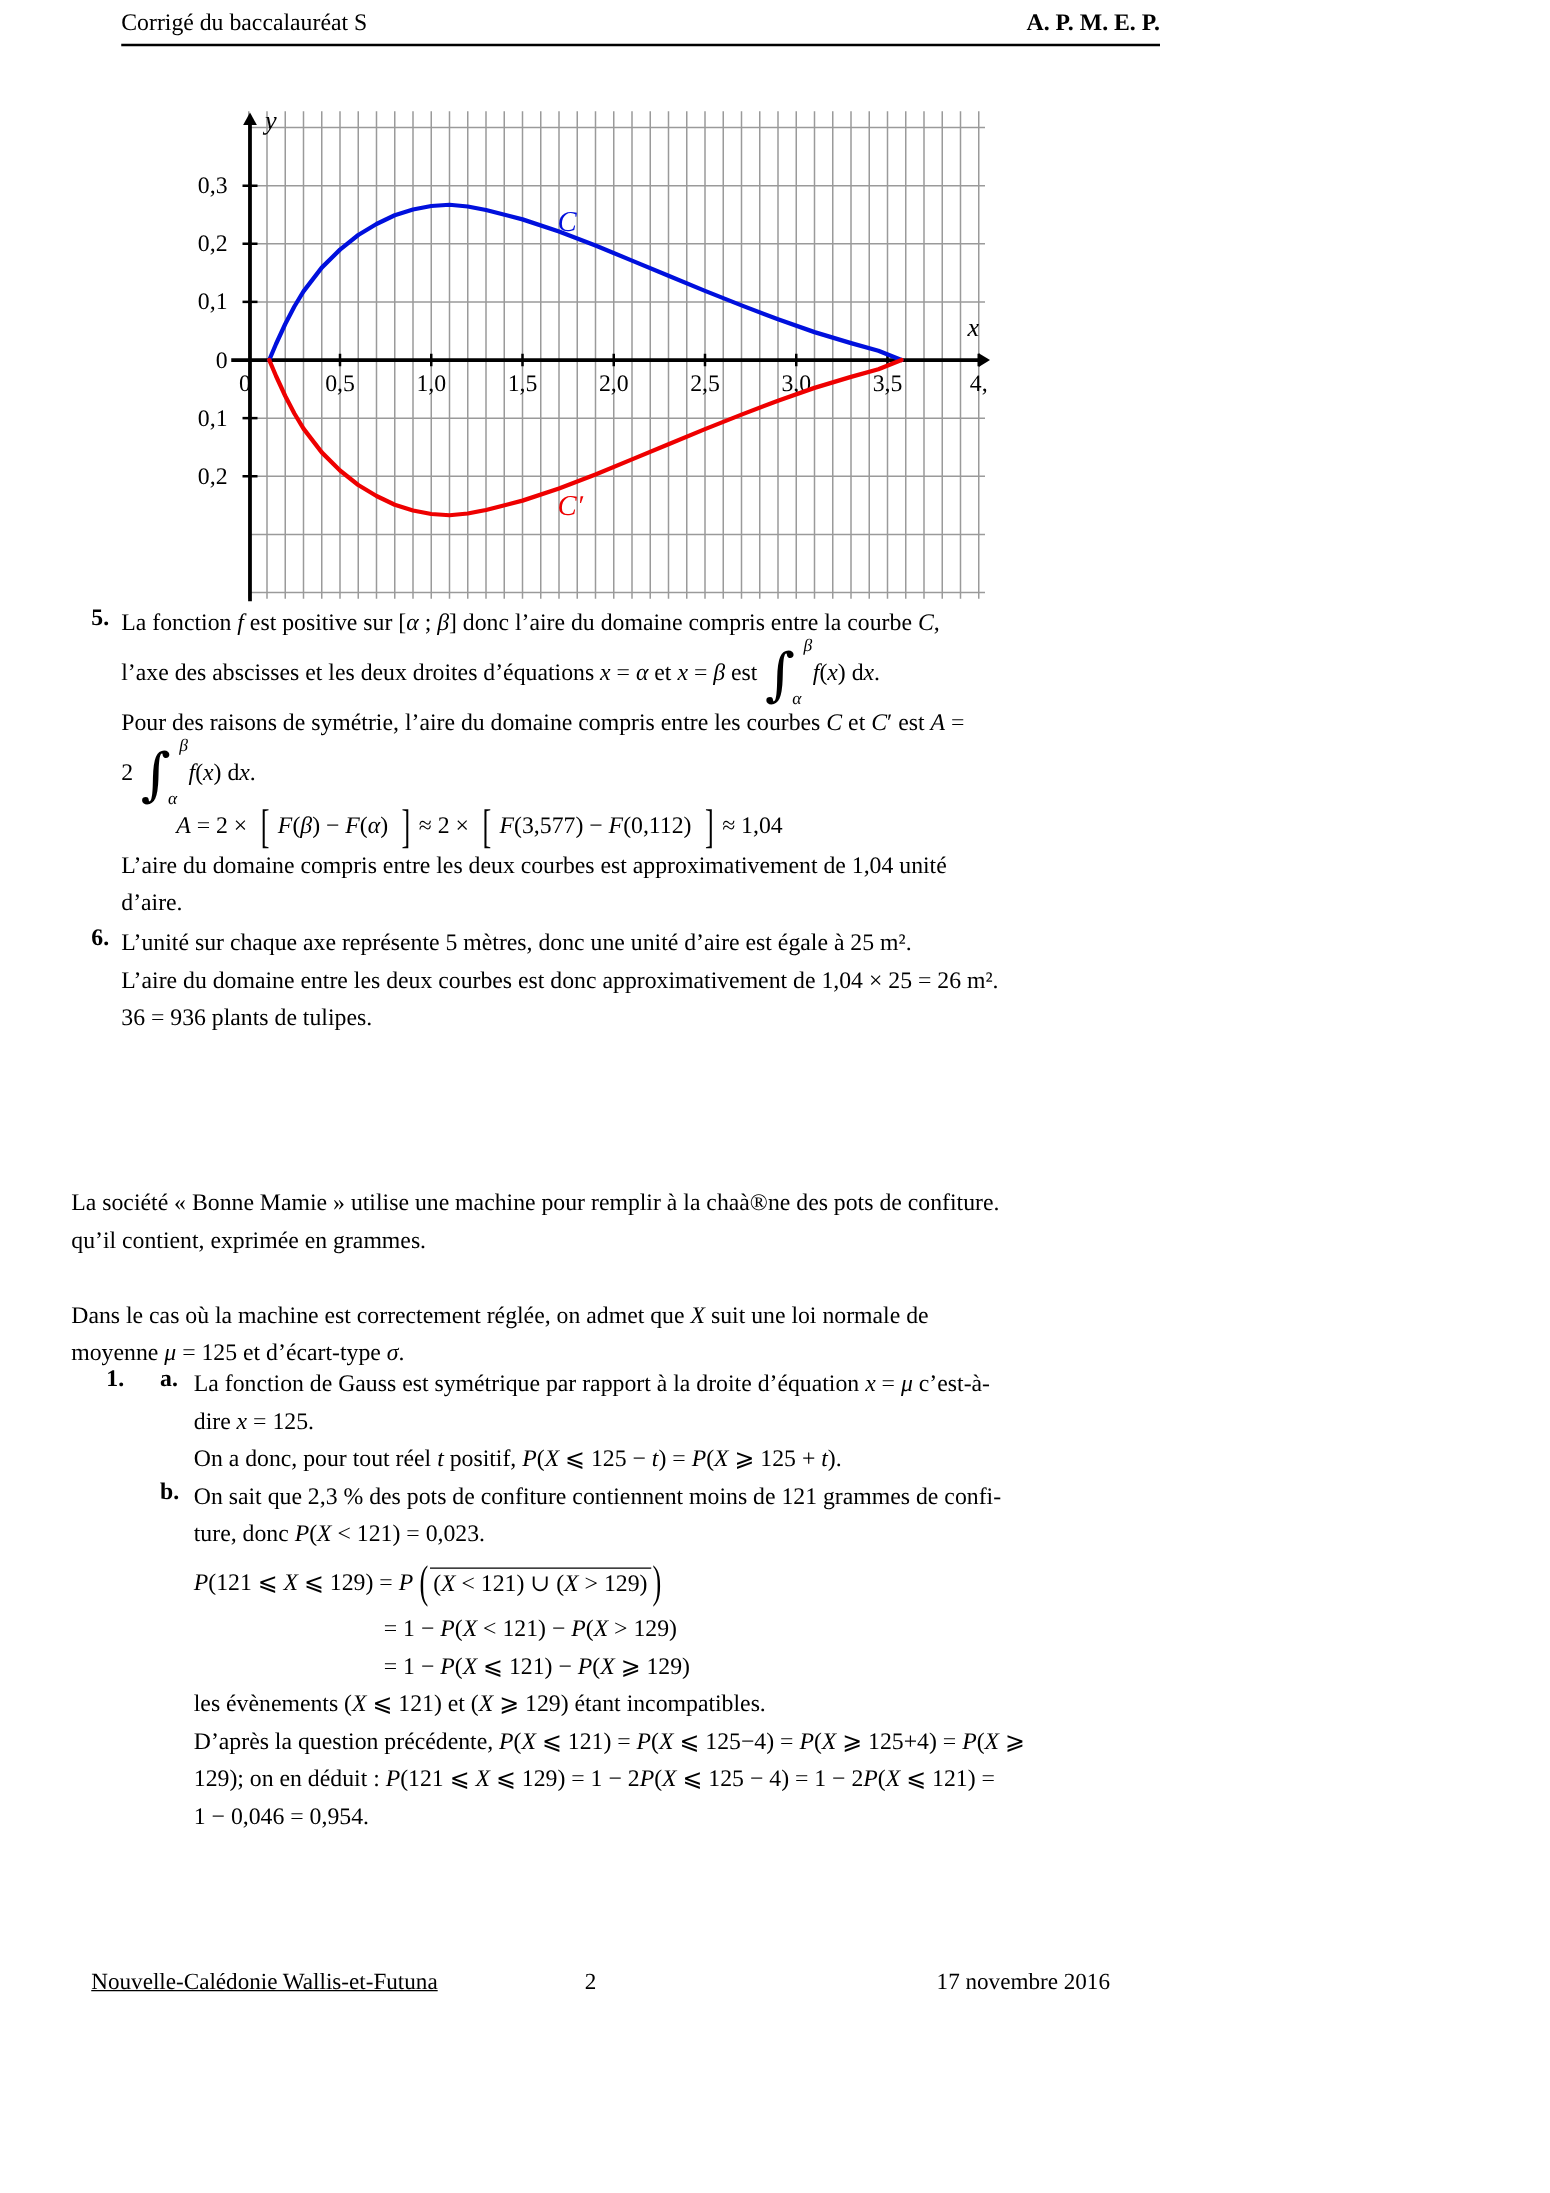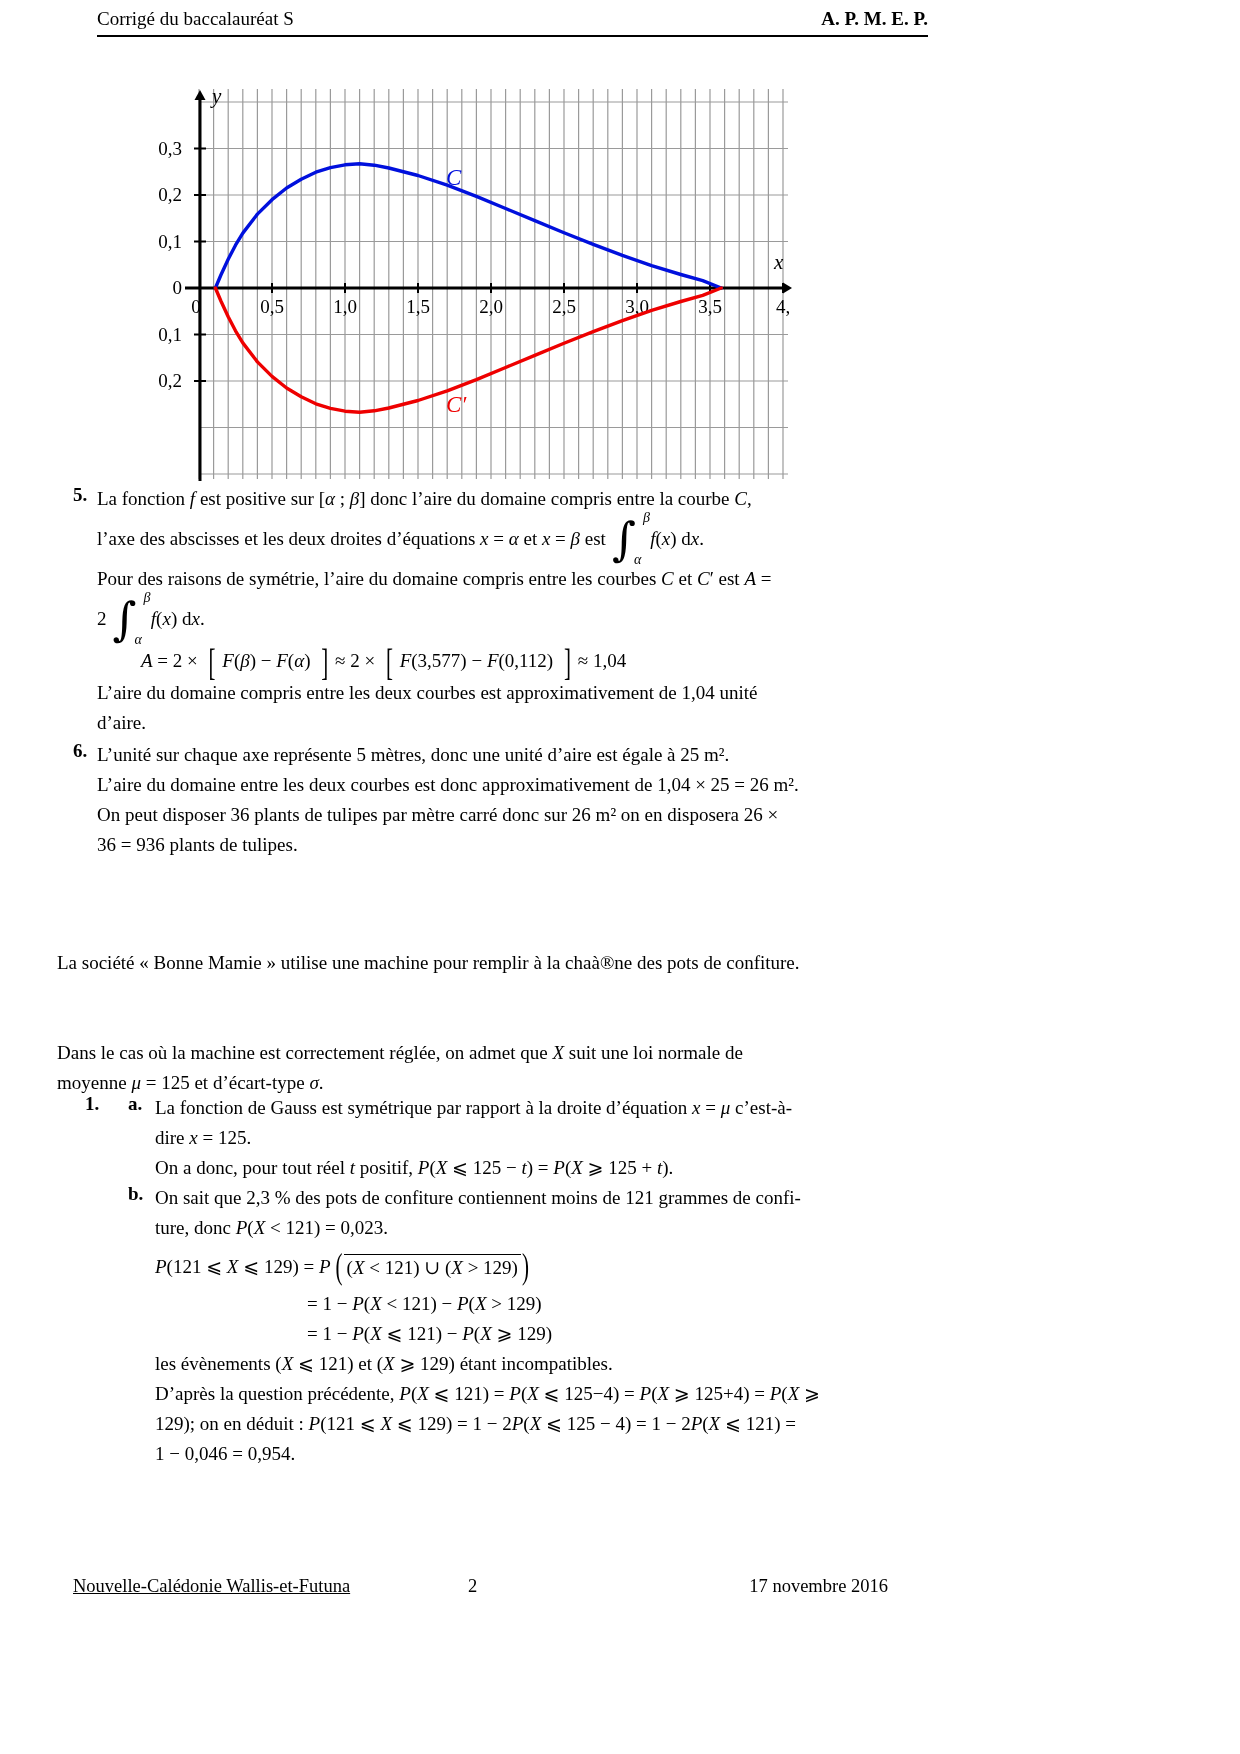--- a/index.html
+++ b/index.html
@@ -185,27 +185,27 @@
       <span class="fa">≈ 1,04</span>
     </div>
     <div class="line">L’aire du domaine compris entre les deux courbes est approximativement de 1,04 unité</div>
     <div class="line">d’aire.</div>
   </div>
 
   <div class="blk item" style="top:740px">
     <div class="inum" style="left:16px;top:0">6.</div>
     <div class="line">L’unité sur chaque axe représente 5 mètres, donc une unité d’aire est égale à 25 m².</div>
     <div class="line">L’aire du domaine entre les deux courbes est donc approximativement de 1,04 × 25 = 26 m².</div>
-    <div class="line">On peut disposer 36 plants de tulipes par mètre carré donc sur 26 m² on en disposera 26 ×</div>
     <div class="line">36 = 936 plants de tulipes.</div>
   </div>
 
 
   <div class="blk" style="top:948px">
     <div class="line">La société « Bonne Mamie » utilise une machine pour remplir à la chaà®ne des pots de confiture.</div>
+    <div class="line">qu’il contient, exprimée en grammes.</div>
   </div>
   <div class="blk" style="top:1038px">
     <div class="line">Dans le cas où la machine est correctement réglée, on admet que <i>X</i> suit une loi normale de</div>
     <div class="line">moyenne <i>μ</i> = 125 et d’écart-type <i>σ</i>.</div>
   </div>
 
   <div class="blk q" style="top:1093px">
     <div class="inum" style="left:28px;top:0">1.</div>
     <div class="inum" style="left:71px;top:0">a.</div>
     <div class="line">La fonction de Gauss est symétrique par rapport à la droite d’équation <i>x</i> = <i>μ</i> c’est-à-</div>

